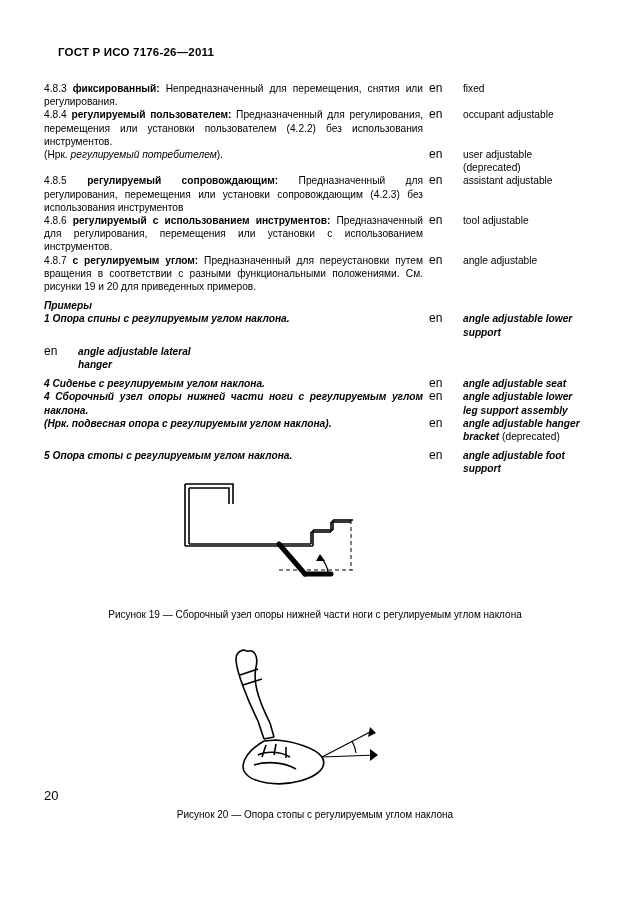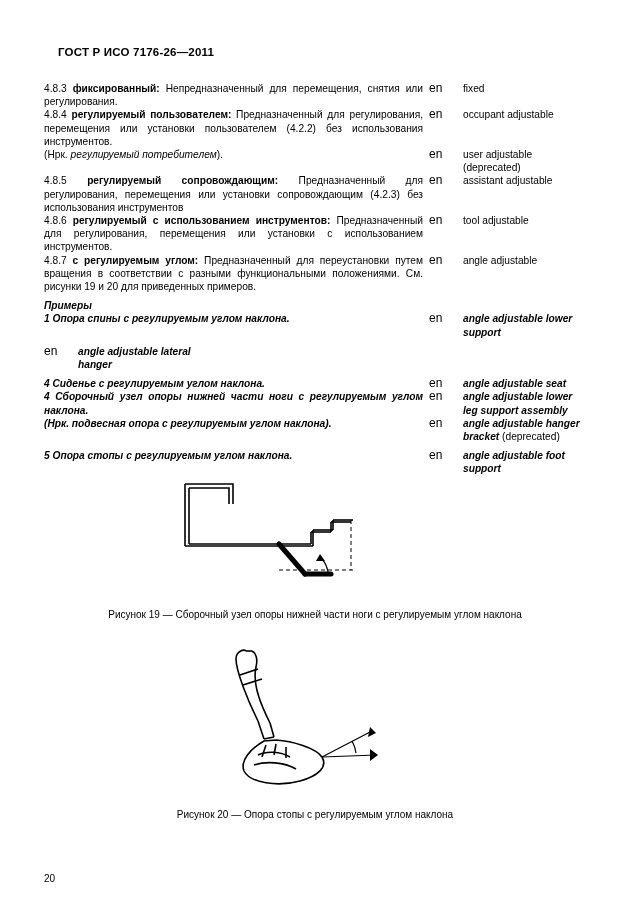--- a/index.html
+++ b/index.html
@@ -85,22 +85,22 @@
     width: 630px;
     text-align: center;
   }
   .fig-cap {
     font-size: 10px;
     text-align: center;
   }
   .page-number {
     position: absolute;
     left: 44px;
-    top: 873px;
-    font-size: 10px;
+    top: 788px;
+    font-size: 13px;
   }
   .justify-both {
     text-align: justify;
     text-justify: inter-word;
   }
 </style>
 </head>
 <body>
 
 <div class="page">

